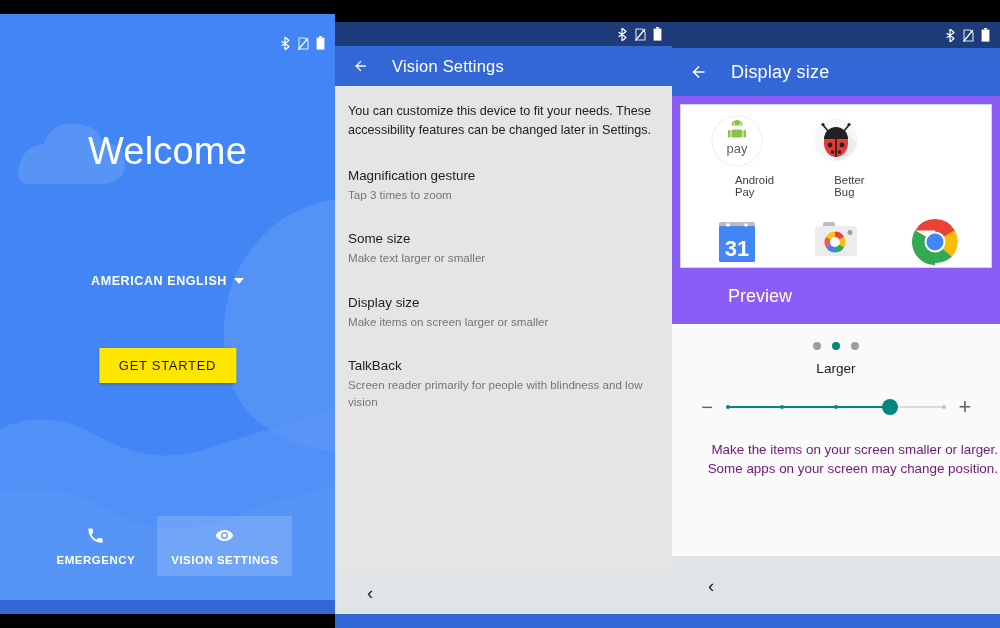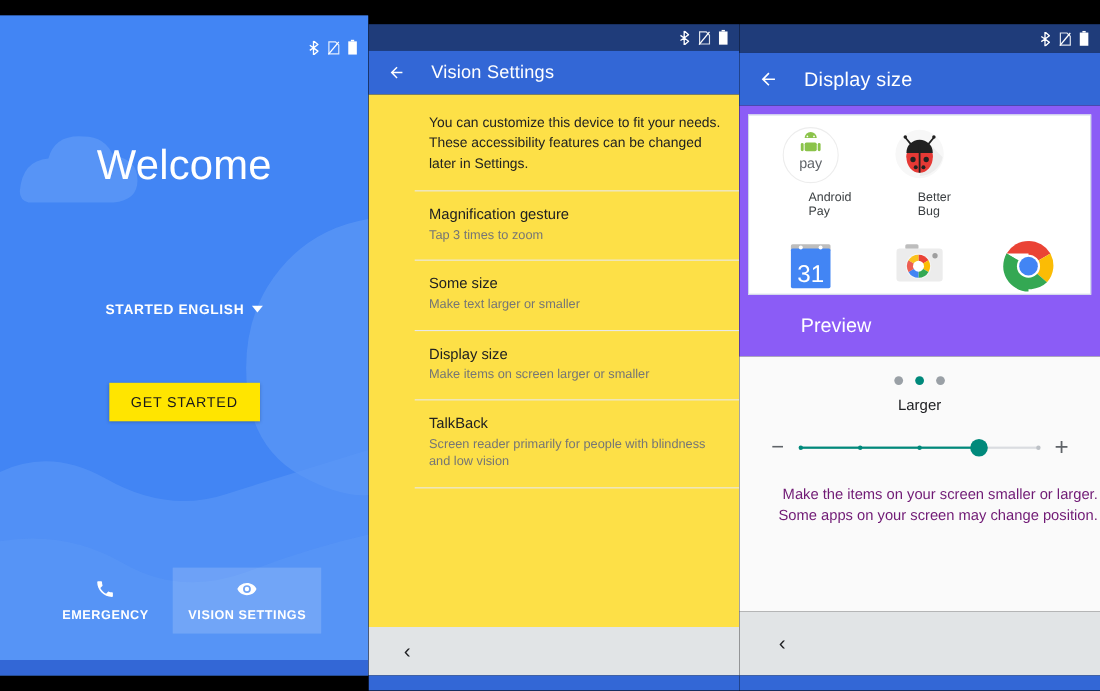--- a/index.html
+++ b/index.html
@@ -45,21 +45,21 @@
              font-size:11.5px; font-weight:bold; letter-spacing:0.5px; }
   .p1-fbtn.sel { background:rgba(255,255,255,.16); }
   #p1-bottomstrip { position:absolute; left:0; bottom:0; width:335px; height:14px; background:#3367D6; }
 
   
   #p2-black { height:22px; }
   #p2-status { top:22px; height:24px; background:#1F3C7A; }
   #p2-appbar { position:absolute; left:0; top:46px; width:337px; height:40px;
                background:#3367D6; display:flex; align-items:center; gap:22px; padding-left:16px; }
   .appbar-title { color:#fff; font-size:16.5px; font-weight:500; letter-spacing:.2px; }
-  #p2-list { position:absolute; left:0; top:86px; width:337px; bottom:58px; background:#fde047;padding-left:42px; }
+  #p2-list { position:absolute; left:0; top:86px; width:337px; bottom:58px; background:#e5e5e5; }
   .p2-intro { padding:16px 13px 14px 13px; font-size:12.6px; line-height:1.5; color:#212121;
               border-bottom:1px solid #E8E8E8; }
   .p2-item { padding:13px 13px 14px 13px; border-bottom:1px solid #E8E8E8; cursor:pointer; }
   .p2-item:last-child { border-bottom:1px solid #E8E8E8; }
   .p2-title { font-size:13.4px; color:#212121; margin-bottom:4px; }
   .p2-sub { font-size:11.6px; color:#757575; line-height:1.42; }
   #p2-nav { position:absolute; left:0; bottom:14px; width:337px; height:44px;
             background:#E1E4E6; display:flex; align-items:center; padding-left:32px; }
   #p2-bottomstrip { position:absolute; left:0; bottom:0; width:337px; height:14px; background:#3367D6; }
 
@@ -68,21 +68,21 @@
   #p3-status { top:22px; height:26px; background:#1F3C7A; }
   #p3-appbar { position:absolute; left:0; top:48px; width:328px; height:48px;
                background:#3367D6; display:flex; align-items:center; gap:22px; padding-left:16px; }
   #p3-appbar .appbar-title { font-size:18px; }
   #p3-previewwrap { position:absolute; left:0; top:96px; width:349px; height:228px; background:#8b5cf6; }
   #p3-card { position:absolute; left:8px; top:8px; width:312px; height:164px;
              background:#fff; border:1px solid #cfd8e8; overflow:hidden; }
   .icon-grid { display:grid; grid-template-columns:repeat(3,1fr); padding:10px 6px 0 6px; }
   .icon-cell { display:flex; flex-direction:column; align-items:center; gap:7px; }
   .icon-cell .lbl { font-size:11.3px; color:#3c4043;margin-left:48px; }
-  .icon-row2 { margin-top:8px; }
+  .icon-row2 { margin-top:8px;font-weight:bold; }
   #p3-previewlabel { position:absolute; left:0; bottom:0; width:328px; height:56px;
                      display:flex; align-items:center; padding-left:56px;
                      color:#fff; font-size:18px; font-weight:500; }
   #p3-body { position:absolute; left:0; top:324px; width:328px; bottom:72px; background:#FAFAFA; }
   .p3-dots { display:flex; justify-content:center; gap:11px; padding-top:18px; }
   .dot { width:8px; height:8px; border-radius:50%; background:#9AA0A6; }
   .dot.active { background:#00897B; }
   .p3-size-label { text-align:center; font-size:13.6px; color:#202124; margin-top:11px; }
   .p3-slider-row { display:flex; align-items:center; gap:0; padding:18px 18px 0 18px; }
   .p3-mm { width:34px; text-align:center; color:#5F6368; flex:0 0 34px; }
@@ -137,21 +137,21 @@
         </svg>
         <svg class="sb-icon" width="9" height="14" viewBox="0 0 9 14">
           <rect x="3" y="0" width="3" height="1.6" fill="#fff"></rect>
           <rect x="0.6" y="1.6" width="7.8" height="12" fill="#fff"></rect>
         </svg>
       </div>
 
       <div class="p1-welcome">Welcome</div>
 
       <div class="p1-lang">
-        <span>STARTED ENGLISH</span>
+        <span>AMERICAN ENGLISH</span>
         <span class="p1-caret"></span>
       </div>
 
       <button class="p1-cta">GET STARTED</button>
 
       <div class="p1-footer">
         <div class="p1-fbtn">
           <svg width="19" height="19" viewBox="0 0 24 24">
             <path fill="#fff" d="M6.6 10.8c1.4 2.8 3.8 5.1 6.6 6.6l2.2-2.2c.3-.3.7-.4 1-.2 1.2.4 2.4.6 3.6.6.6 0 1 .4 1 1V20c0 .6-.4 1-1 1C10.6 21 3 13.4 3 4c0-.6.4-1 1-1h3.5c.6 0 1 .4 1 1 0 1.3.2 2.5.6 3.6.1.3 0 .7-.2 1l-2.3 2.2z"></path>
           </svg>

